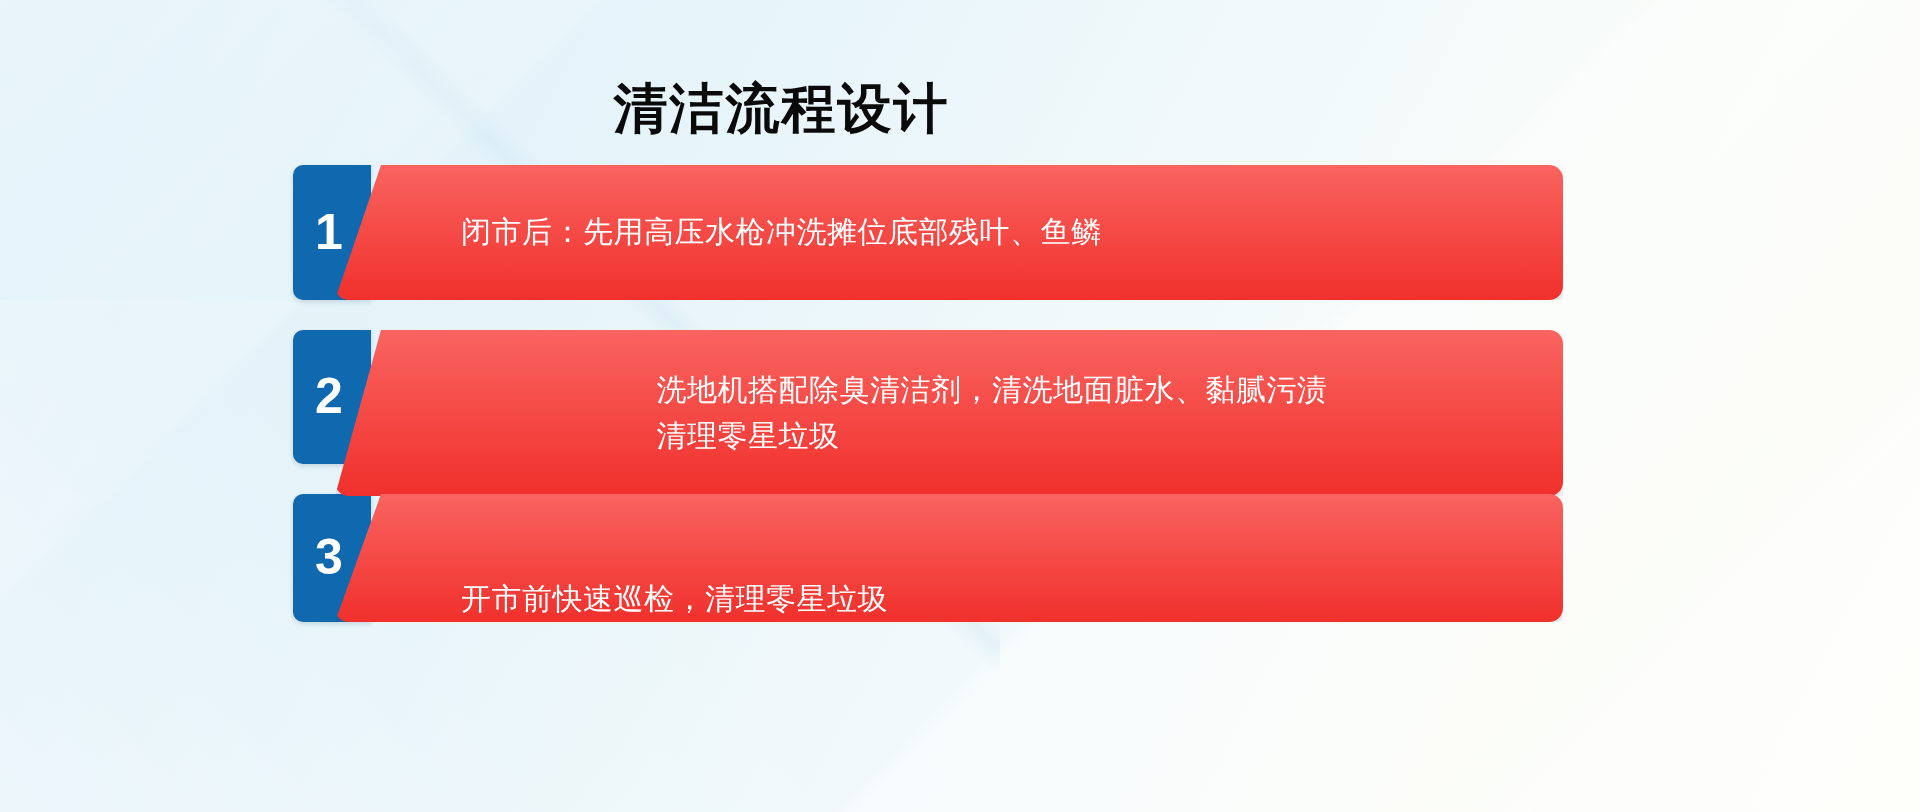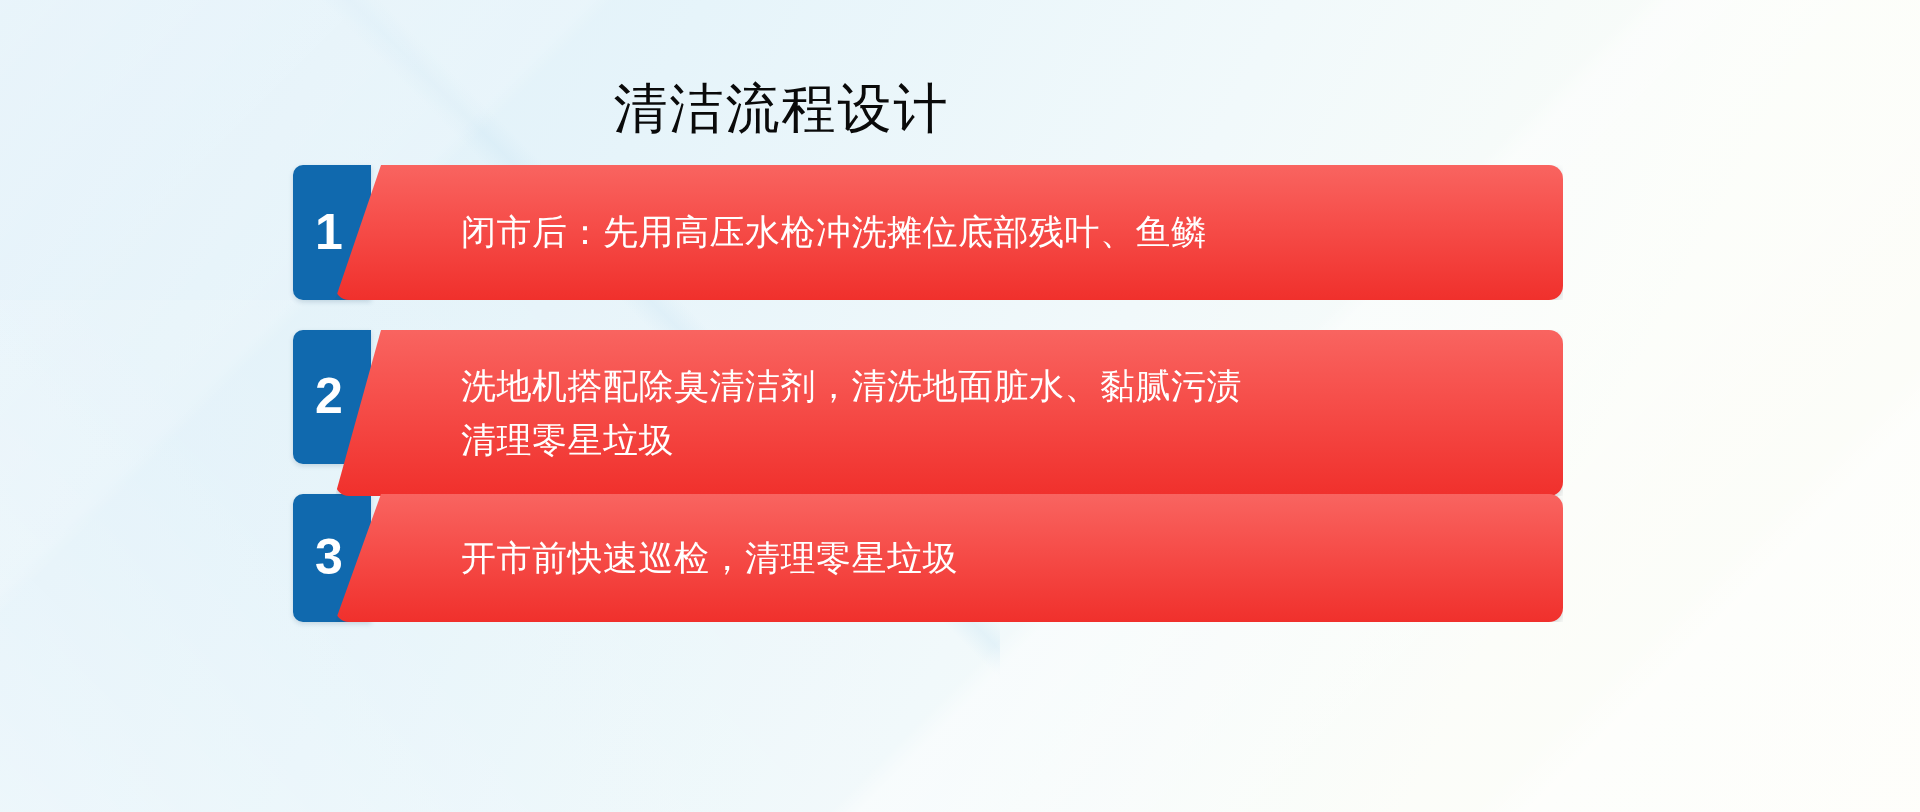--- a/index.html
+++ b/index.html
@@ -33,21 +33,21 @@
     background:linear-gradient(45deg,rgba(255,255,255,0) 56%,rgba(210,233,245,.45) 57%,rgba(255,255,255,0) 58%);
   }
   .band-e{
     left:980px;top:180px;width:1400px;height:1400px;
     background:linear-gradient(135deg,rgba(255,255,255,0) 40%,rgba(255,255,255,.5) 42%,rgba(255,255,255,.2) 80%,rgba(255,255,255,0) 100%);
   }
 
   
   #title{
     position:absolute;left:0;top:76px;width:1563px;text-align:center;
-    font-size:54px;font-weight:normal;color:#0a0a0a;letter-spacing:2px;
+    font-size:54px;font-weight:bold;color:#0a0a0a;letter-spacing:2px;
     line-height:1.2;
   }
 
   
   .row{position:absolute;left:293px;}
   .badge{
     position:absolute;left:0;top:0;width:78px;
     background:#1069ae;
     border-radius:10px 0 0 10px;
     box-shadow:0 2px 5px rgba(30,70,110,.18);
@@ -62,36 +62,36 @@
     position:absolute;left:42px;top:0;width:1228px;
     background:linear-gradient(180deg,#f96460 0%,#f64f4b 40%,#f0302c 100%);
     border-radius:14px;
     box-shadow:0 3px 7px rgba(60,70,90,.22);
     -webkit-clip-path:polygon(46px 0, 100% 0, 100% 100%, 0 100%);
     clip-path:polygon(46px 0, 100% 0, 100% 100%, 0 100%);
     z-index:2;
     display:flex;align-items:center;
   }
   .panel-text{
-    color:#ffffff;font-size:35px;line-height:1.55;
+    color:#ffffff;font-size:30px;line-height:1.55;
     padding-left:126px;padding-right:40px;font-weight:400;
     letter-spacing:.5px;
   }
   .panel-text .ln{display:block;}
 
   
   #row-1{top:165px;}
   #row-1 .badge{height:135px;}
   #row-1 .panel{height:135px;}
   #row-2{top:330px;}
   #row-2 .badge{height:134px;}
-  #row-2 .panel{height:166px;}
+  #row-2 .panel{height:166px;justify-content:center;}
   #row-3{top:494px;}
   #row-3 .badge{height:128px;}
-  #row-3 .panel{height:128px;}
+  #row-3 .panel{height:128px;align-items:flex-end;}
 </style>
 </head>
 <body>
 
 <div id="stage">
 
   <div class="bg-band band-d"></div>
   <div class="bg-band band-a"></div>
   <div class="bg-band band-b"></div>
   <div class="bg-band band-c"></div>

